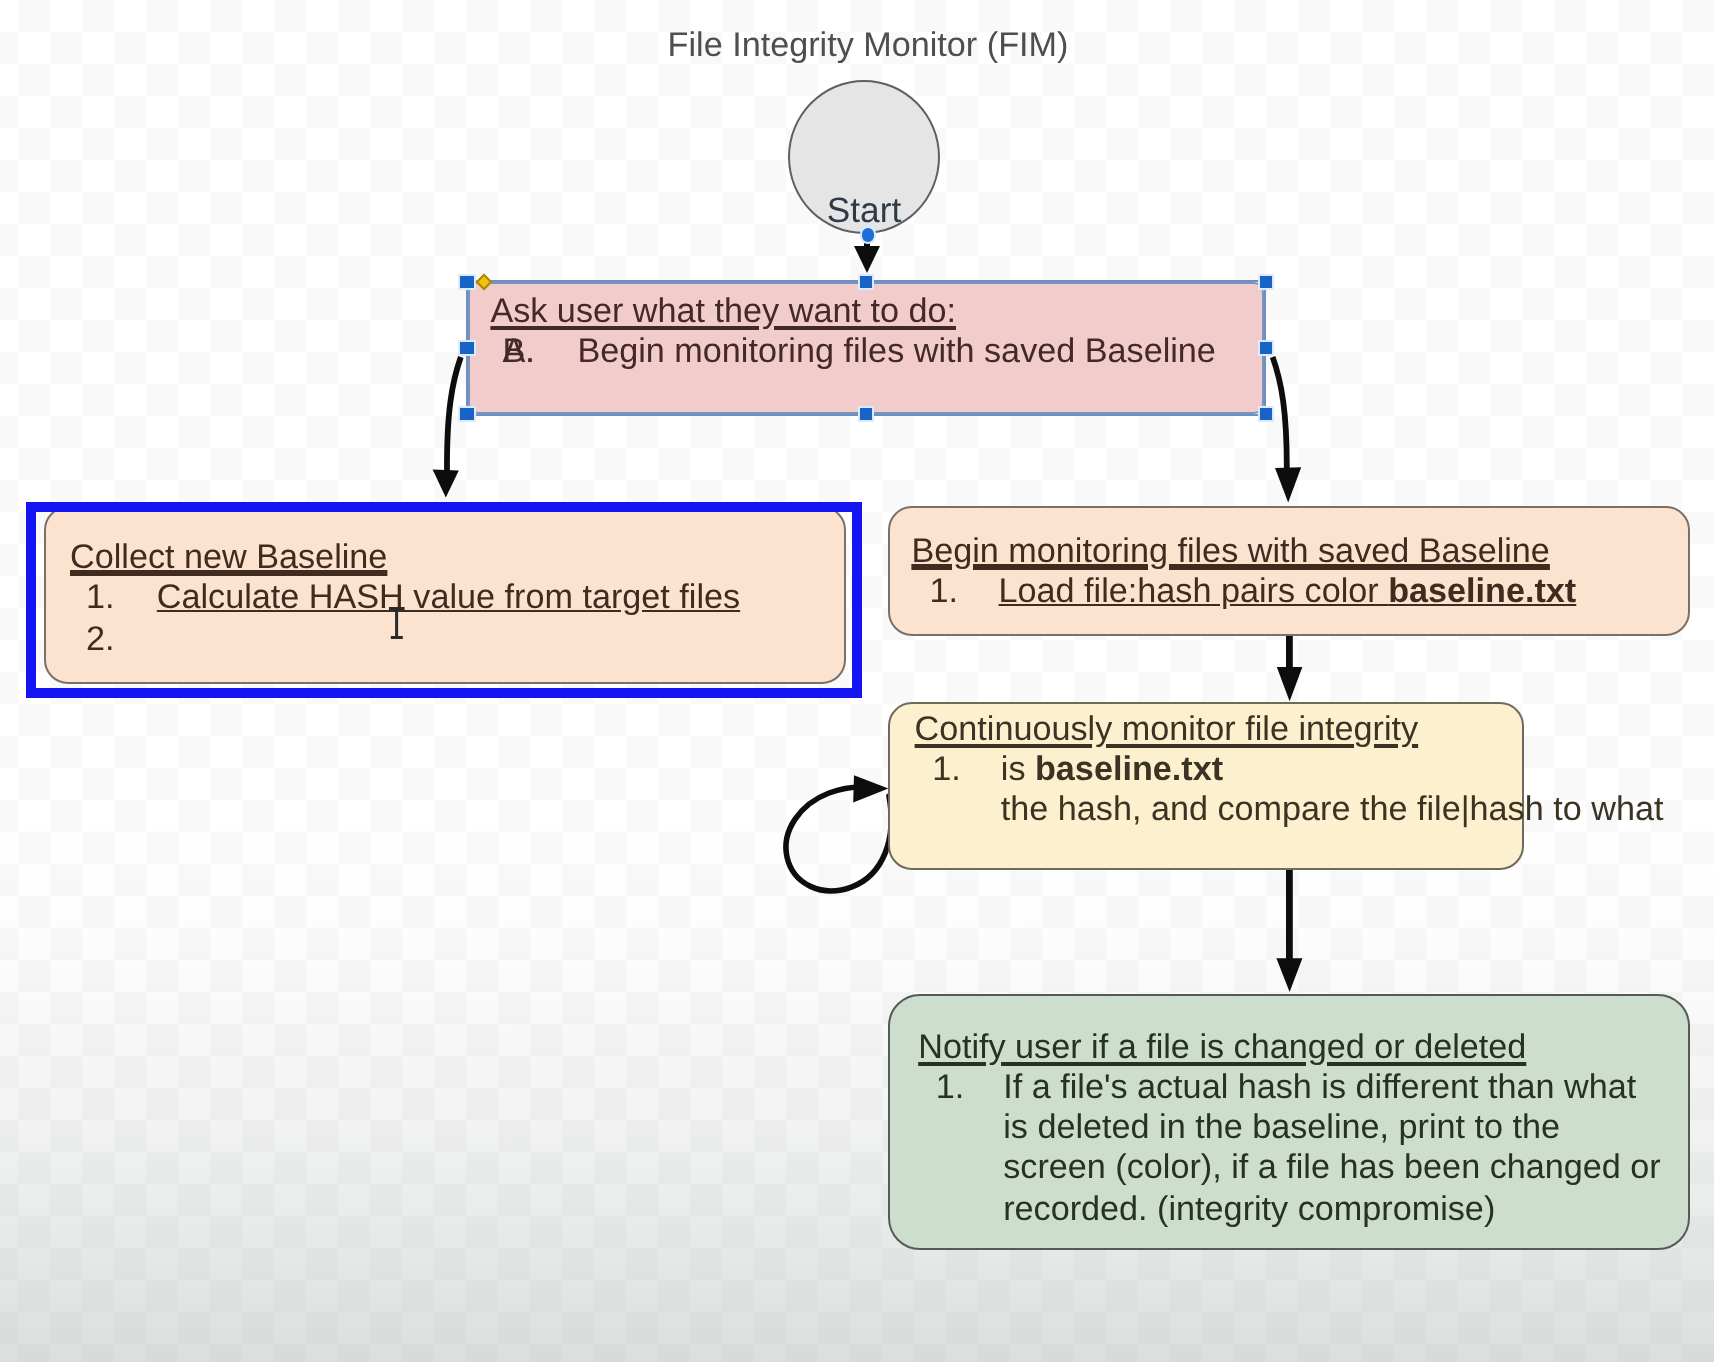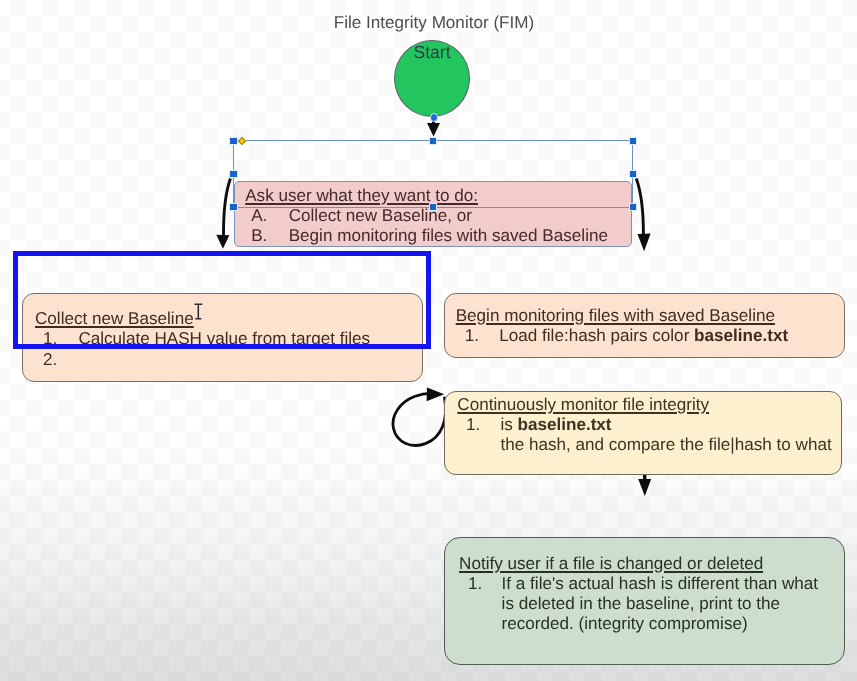--- a/index.html
+++ b/index.html
@@ -28,30 +28,30 @@
       rgba(96,104,104,0.215) 681px);
     pointer-events:none;}
 
   
   .diagram-title{position:absolute;left:0;top:12.5px;width:868px;text-align:center;
     font-size:17.1px;color:#4e4e4e;}
 
   
   .node{position:absolute;box-sizing:border-box;}
   .start-node{left:394px;top:39.7px;width:76px;height:77px;border-radius:50%;
-    background:#22c55e;border:1.3px solid #5c6066;
-    display:flex;align-items:flex-start;justify-content:center;
+    background:#e5e5e5;border:1.3px solid #5c6066;
+    display:flex;align-items:flex-end;justify-content:center;
     font-size:17.6px;color:#2e3b46;padding-top:1px;}
 
   .rbox{position:absolute;box-sizing:border-box;border-radius:12px;
-    border:1.3px solid #777066;padding:0;margin-top:40px;}
+    border:1.3px solid #777066;padding:0;}
   .rbox.pink{background:#f2cbcb;border-color:#7893bf;border-radius:5px;}
   .rbox.pink .bxtext{color:#432a28;}
   .rbox.peach{background:#fce3d0;border-color:#7a7068;}
-  .rbox.peach .bxtext{color:#402c1f;}
+  .rbox.peach .bxtext{color:#402c1f;text-decoration:underline;}
   .rbox.cream{background:#fdf0cf;border-color:#6f6a5b;}
   .rbox.cream .bxtext{color:#3b3323;}
   .rbox.green{background:#cddece;border-color:#525c53;border-radius:16px;}
   .rbox.green .bxtext{color:#27321f;}
 
   .bxtext{position:absolute;left:0;top:0;color:#3a2d27;}
   .hd{display:block;text-decoration:underline;text-underline-offset:1.5px;
      text-decoration-thickness:1.7px;white-space:nowrap;}
   .li{display:block;position:relative;white-space:nowrap;}
   .li .mk{position:absolute;text-align:left;}
@@ -104,21 +104,20 @@
   <div class="node start-node">
     <span>Start</span>
   </div>
   <div class="epdot" style="left:429.8px;top:113.1px"></div>
 
   <div class="rbox pink" style="left:234px;top:141px;width:398px;height:66px;">
     <div class="bxtext" style="left:10.2px;top:4px;font-size:17.1px;line-height:20px;">
       <span class="hd">Ask user what they want to do:</span>
       <span class="li" style="padding-left:43.5px;">
         <span class="mk" style="left:6px;">A.</span>
-        <span class="tx">Collect new Baseline, or</span>
       </span>
       <span class="li" style="padding-left:43.5px;">
         <span class="mk" style="left:6px;">B.</span>
         <span class="tx">Begin monitoring files with saved Baseline</span>
       </span>
     </div>
   </div>
   <div class="selframe" style="left:232.8px;top:140.2px;width:400.6px;height:67.6px;"></div>
   <div class="hnd" style="left:229.4px;top:136.8px;"></div>
   <div class="hnd" style="left:429.1px;top:136.8px;"></div>
@@ -152,35 +151,36 @@
   <div class="rbox peach" style="left:443.5px;top:252.5px;width:401.5px;height:65.5px;">
     <div class="bxtext" style="left:11.2px;top:12px;font-size:17.1px;line-height:20.3px;">
       <span class="hd">Begin monitoring files with saved Baseline</span>
       <span class="li" style="padding-left:43.6px;">
         <span class="mk" style="left:9px;">1.</span>
         <span class="tx"><span>Load file:hash pairs color </span><b>baseline.txt</b></span>
       </span>
     </div>
   </div>
 
-  <div class="rbox cream" style="left:443.8px;top:351.3px;width:398px;height:83.9px;">
+  <div class="rbox cream" style="left:443.8px;top:351.3px;width:318px;height:83.9px;">
     <div class="bxtext" style="left:12.5px;top:3px;font-size:17.1px;line-height:20px;">
       <span class="hd">Continuously monitor file integrity</span>
       <span class="li" style="padding-left:43.1px;">
         <span class="mk" style="left:8.8px;">1.</span>
         <span class="tx"><span>is </span><b>baseline.txt</b></span>
         <span class="tx">the hash, and compare the file|hash to what</span>
       </span>
     </div>
   </div>
 
   <div class="rbox green" style="left:443.8px;top:497.4px;width:401.2px;height:128px;">
     <div class="bxtext" style="left:14.3px;top:15.2px;font-size:17.1px;line-height:20.3px;">
       <span class="hd">Notify user if a file is changed or deleted</span>
       <span class="li" style="padding-left:42.5px;">
         <span class="mk" style="left:8.8px;">1.</span>
         <span class="tx">If a file's actual hash is different than what</span>
         <span class="tx">is deleted in the baseline, print to the</span>
+        <span class="tx">screen (color), if a file has been changed or</span>
         <span class="tx">recorded. (integrity compromise)</span>
       </span>
     </div>
   </div>
 </div>
 
 </body></html>

